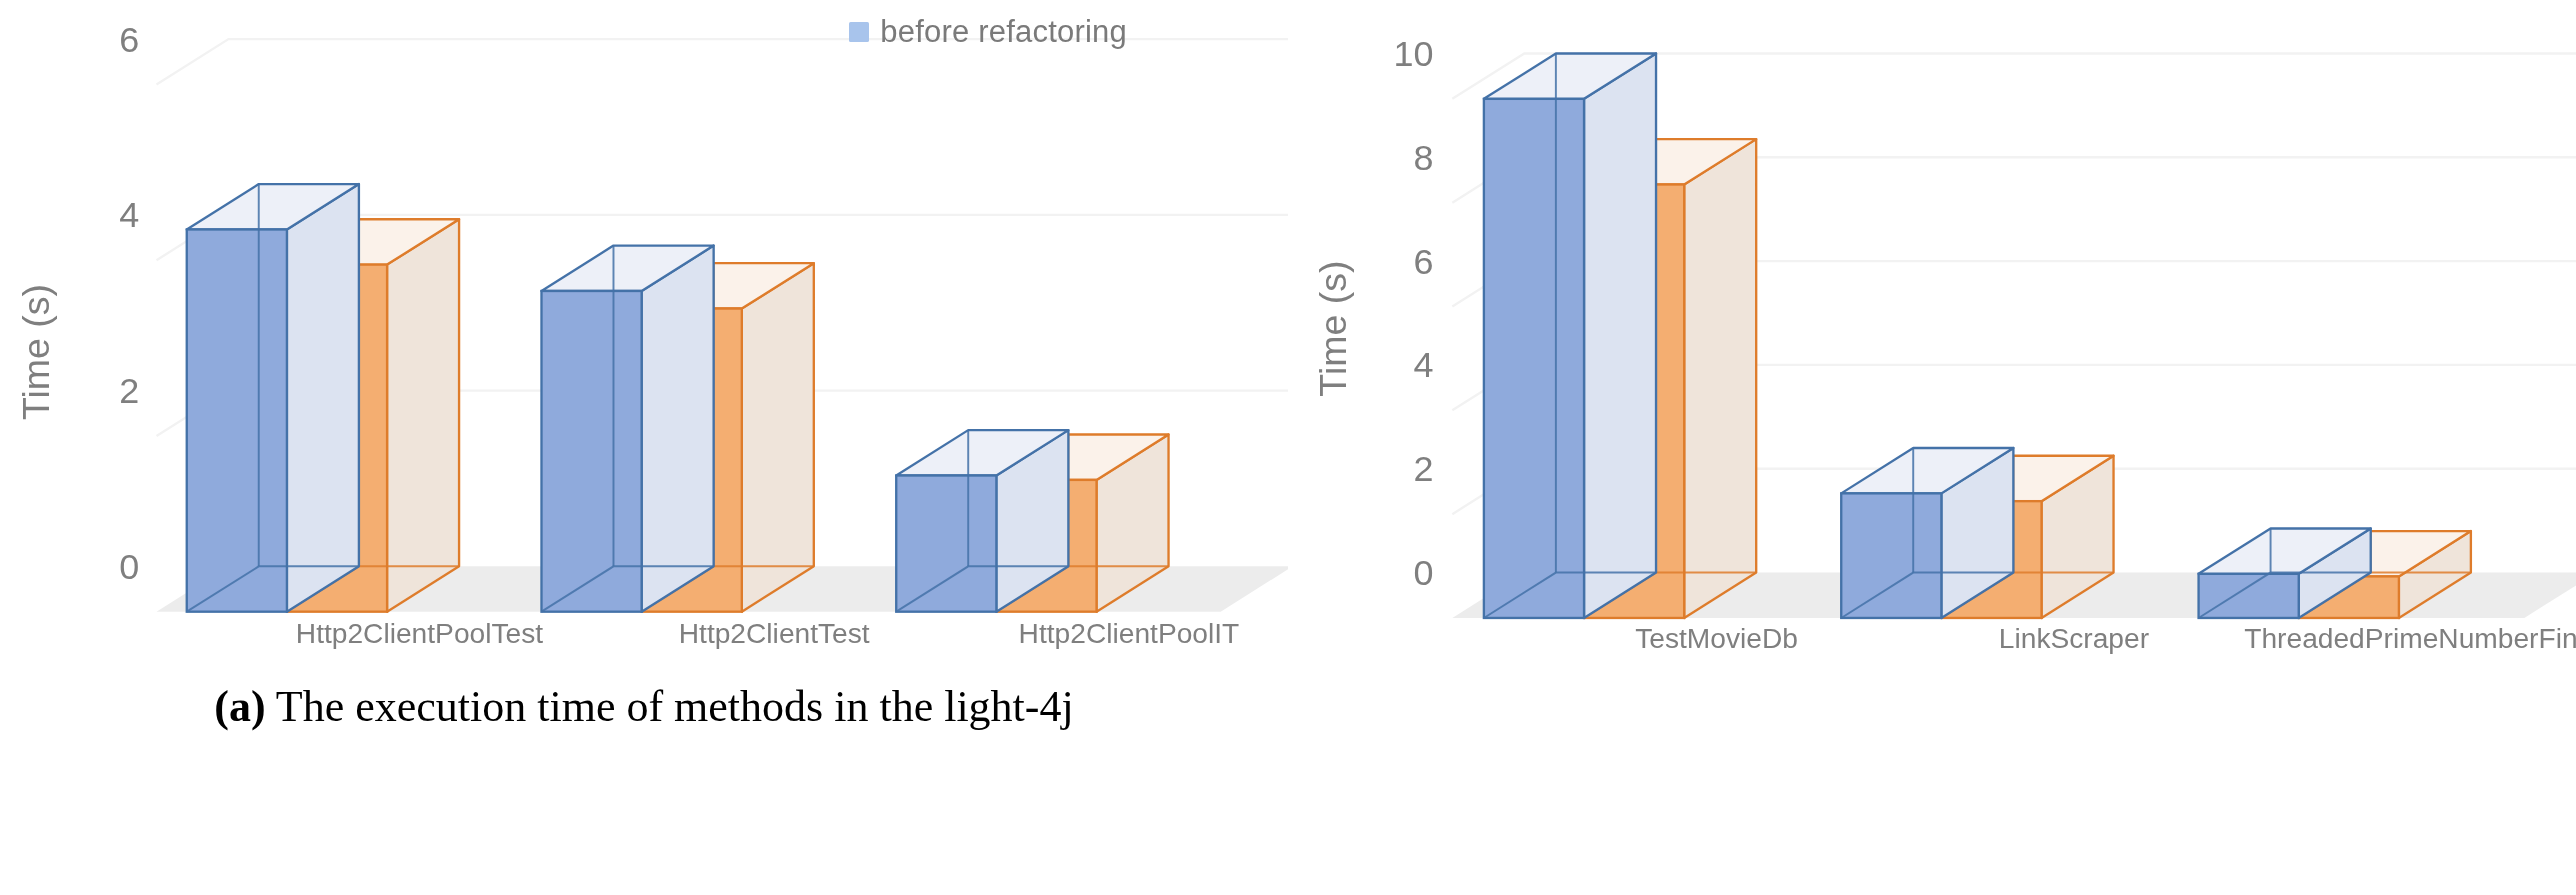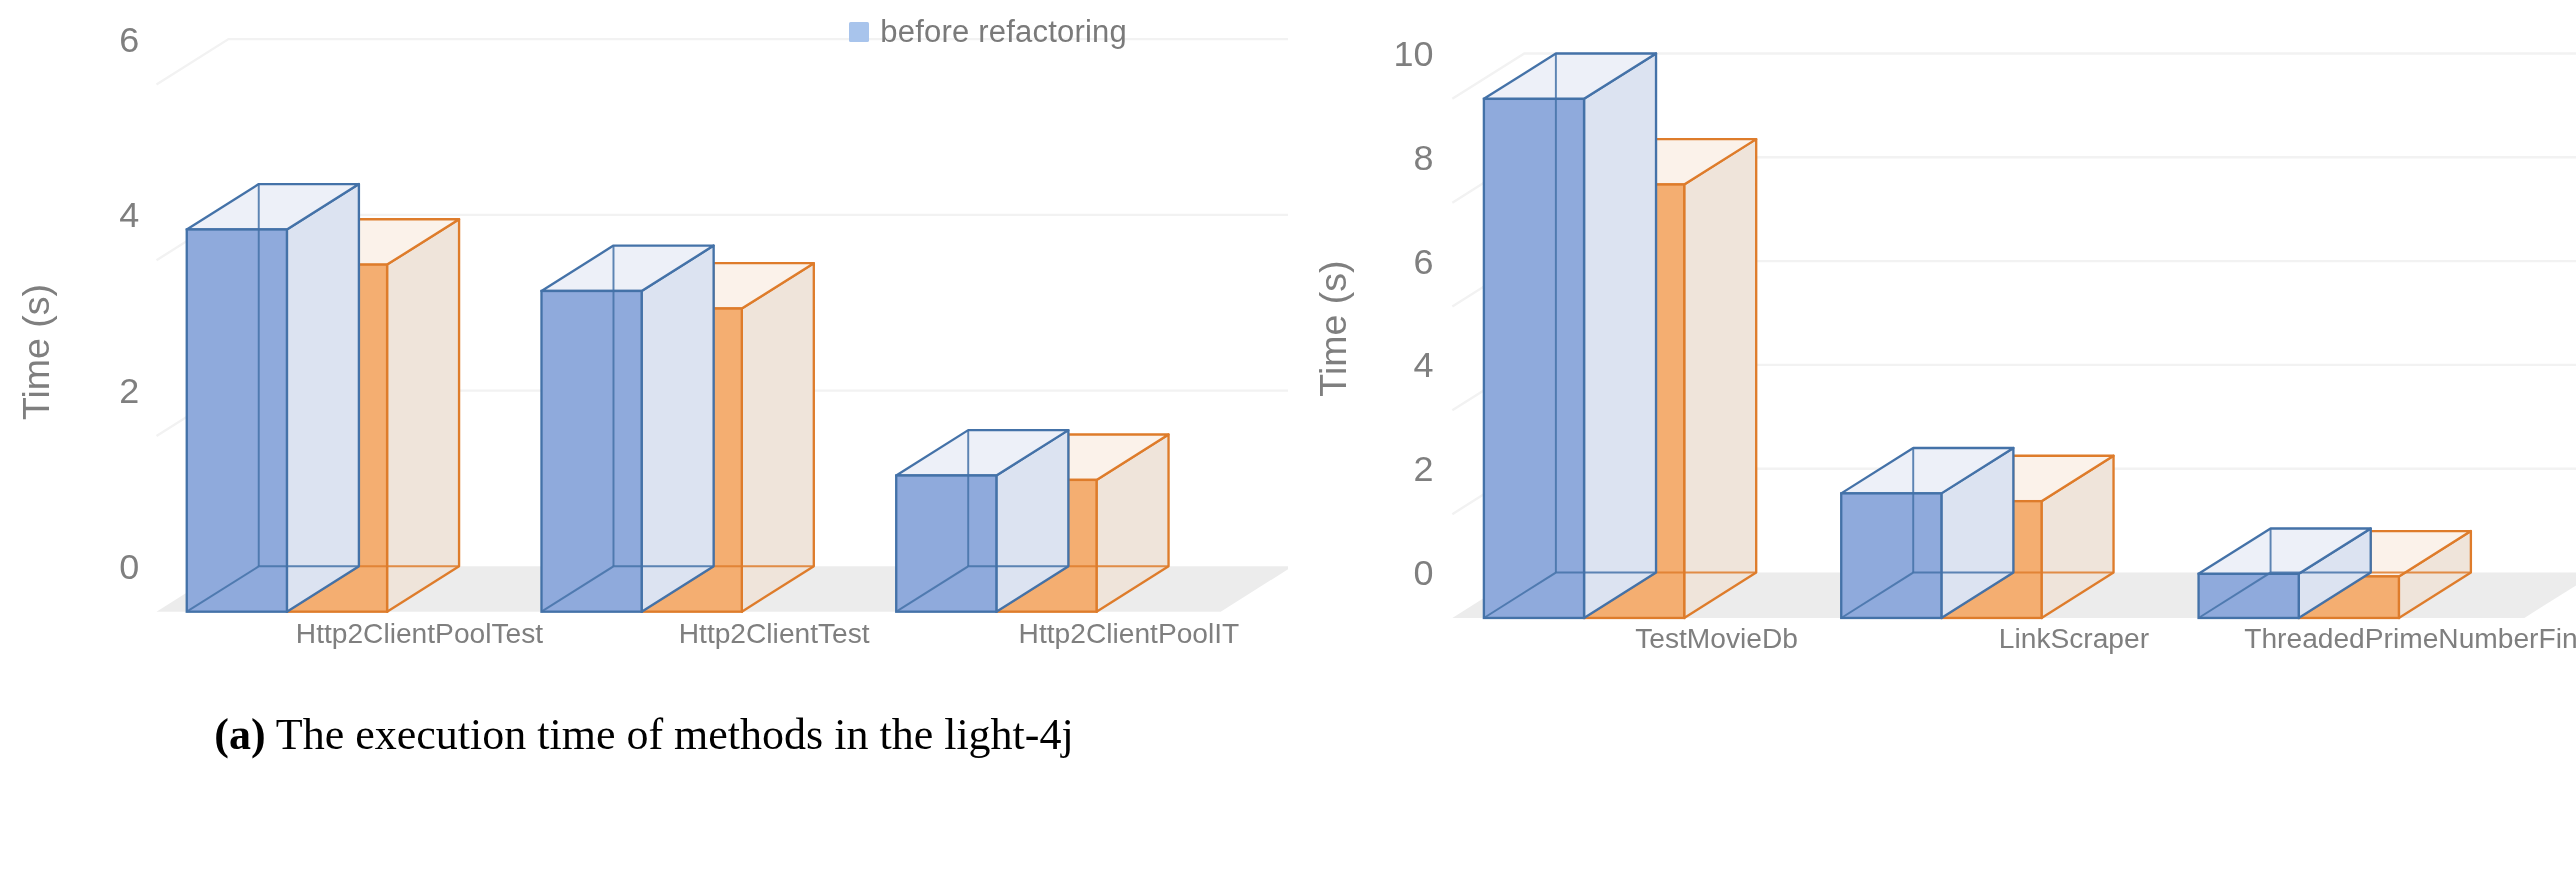--- a/index.html
+++ b/index.html
@@ -32,21 +32,21 @@
   .chart-svg {
     position: absolute;
     left: 0; top: 0;
     width: 100%; height: 100%;
     display: block;
   }
 
   .caption {
     position: absolute;
     left: 0;
-    top: 708px;
+    top: 680px;
     width: 100%;
     text-align: center;
     font-family: "Liberation Serif", serif;
     font-size: 44px;
     line-height: 1.22;
     color: #000000;
     padding: 0 36px;
   }
   .caption .caption-tag {
     font-weight: bold;

